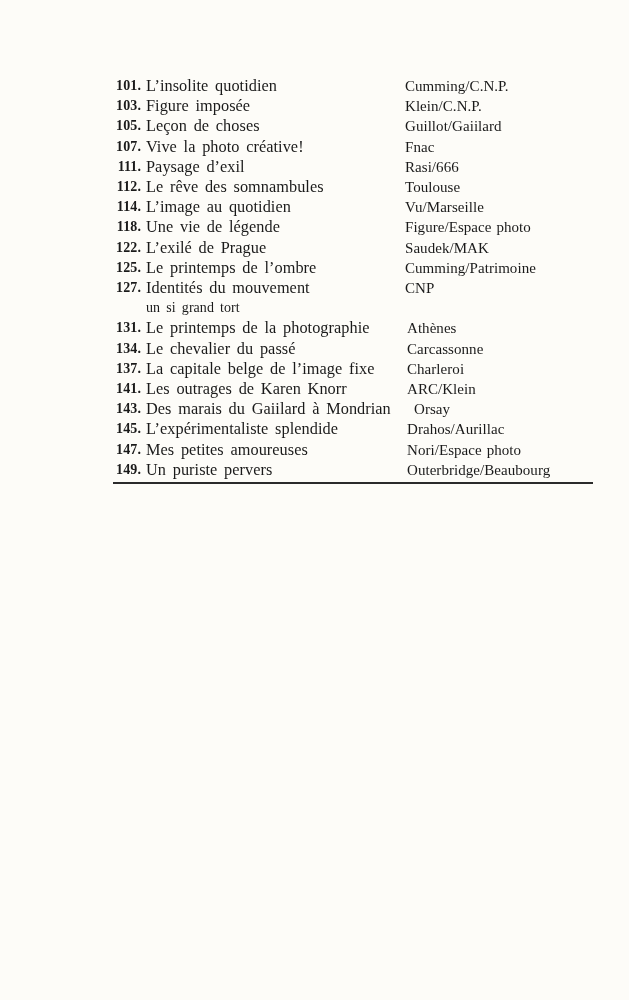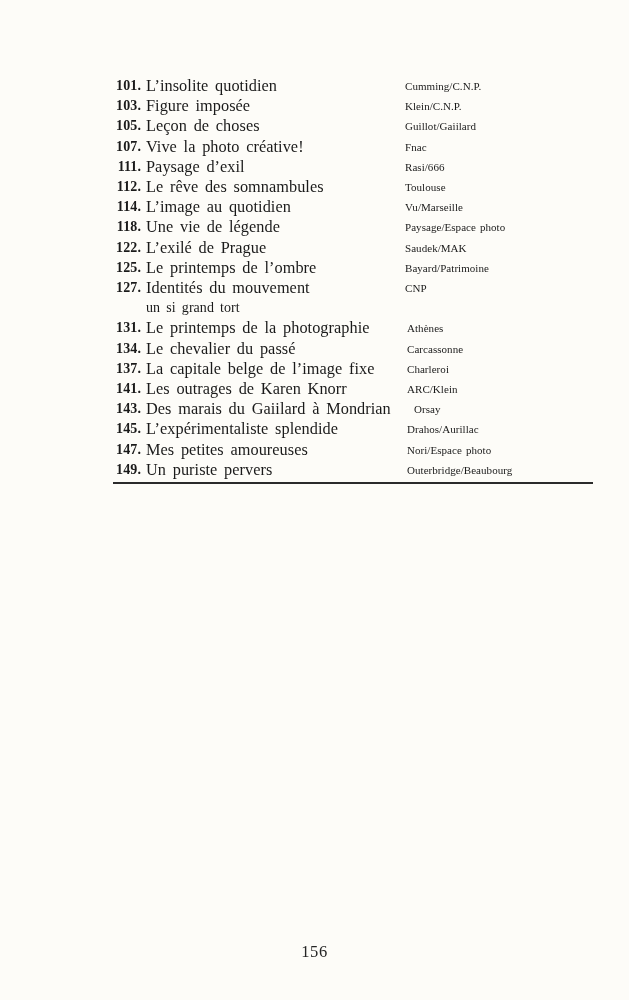--- a/index.html
+++ b/index.html
@@ -74,21 +74,21 @@
     font-size: 14px;
     line-height: 20.2px;
     word-spacing: 2.6px;
     letter-spacing: 0.05px;
   }
 
   .venue {
     position: absolute;
     left: 302px;
     top: 0;
-    font-size: 11px;
+    font-size: 15px;
     line-height: 20.2px;
     word-spacing: 1.2px;
     letter-spacing: 0.05px;
   }
   
   .entry.shift .venue {
     left: 304px;
   }
   
   .entry.tight .venue {
@@ -155,31 +155,31 @@
         <span class="venue">Toulouse</span>
       </div>
       <div class="entry" style="position: absolute; left: 0px; top: 121.2px;">
         <span class="num">114<span class="dot">.</span></span>
         <span class="title">L’image au quotidien</span>
         <span class="venue">Vu/Marseille</span>
       </div>
       <div class="entry" style="position: absolute; left: 0px; top: 141.4px;">
         <span class="num">118<span class="dot">.</span></span>
         <span class="title">Une vie de légende</span>
-        <span class="venue">Paysage/Espace photo</span>
+        <span class="venue">Figure/Espace photo</span>
       </div>
       <div class="entry" style="position: absolute; left: 0px; top: 161.6px;">
         <span class="num">122<span class="dot">.</span></span>
         <span class="title">L’exilé de Prague</span>
         <span class="venue">Saudek/MAK</span>
       </div>
       <div class="entry" style="position: absolute; left: 0px; top: 181.8px;">
         <span class="num">125<span class="dot">.</span></span>
         <span class="title">Le printemps de l’ombre</span>
-        <span class="venue">Bayard/Patrimoine</span>
+        <span class="venue">Cumming/Patrimoine</span>
       </div>
       <div class="entry tall" style="position: absolute; left: 0px; top: 202px;">
         <span class="num">127<span class="dot">.</span></span>
         <span class="title">Identités du mouvement</span>
         <span class="venue">CNP</span>
         <span class="title2">un si grand tort</span>
       </div>
       <div class="entry shift" style="position: absolute; left: 0px; top: 242.4px;">
         <span class="num">131<span class="dot">.</span></span>
         <span class="title">Le printemps de la photographie</span>
@@ -217,15 +217,14 @@
       </div>
       <div class="entry shift" style="position: absolute; left: 0px; top: 383.8px;">
         <span class="num">149<span class="dot">.</span></span>
         <span class="title">Un puriste pervers</span>
         <span class="venue">Outerbridge/Beaubourg</span>
       </div>
     </div>
 
   <div class="rule"></div>
 
-  <div class="folio">156</div>
 
 </div>
 
 </body></html>

